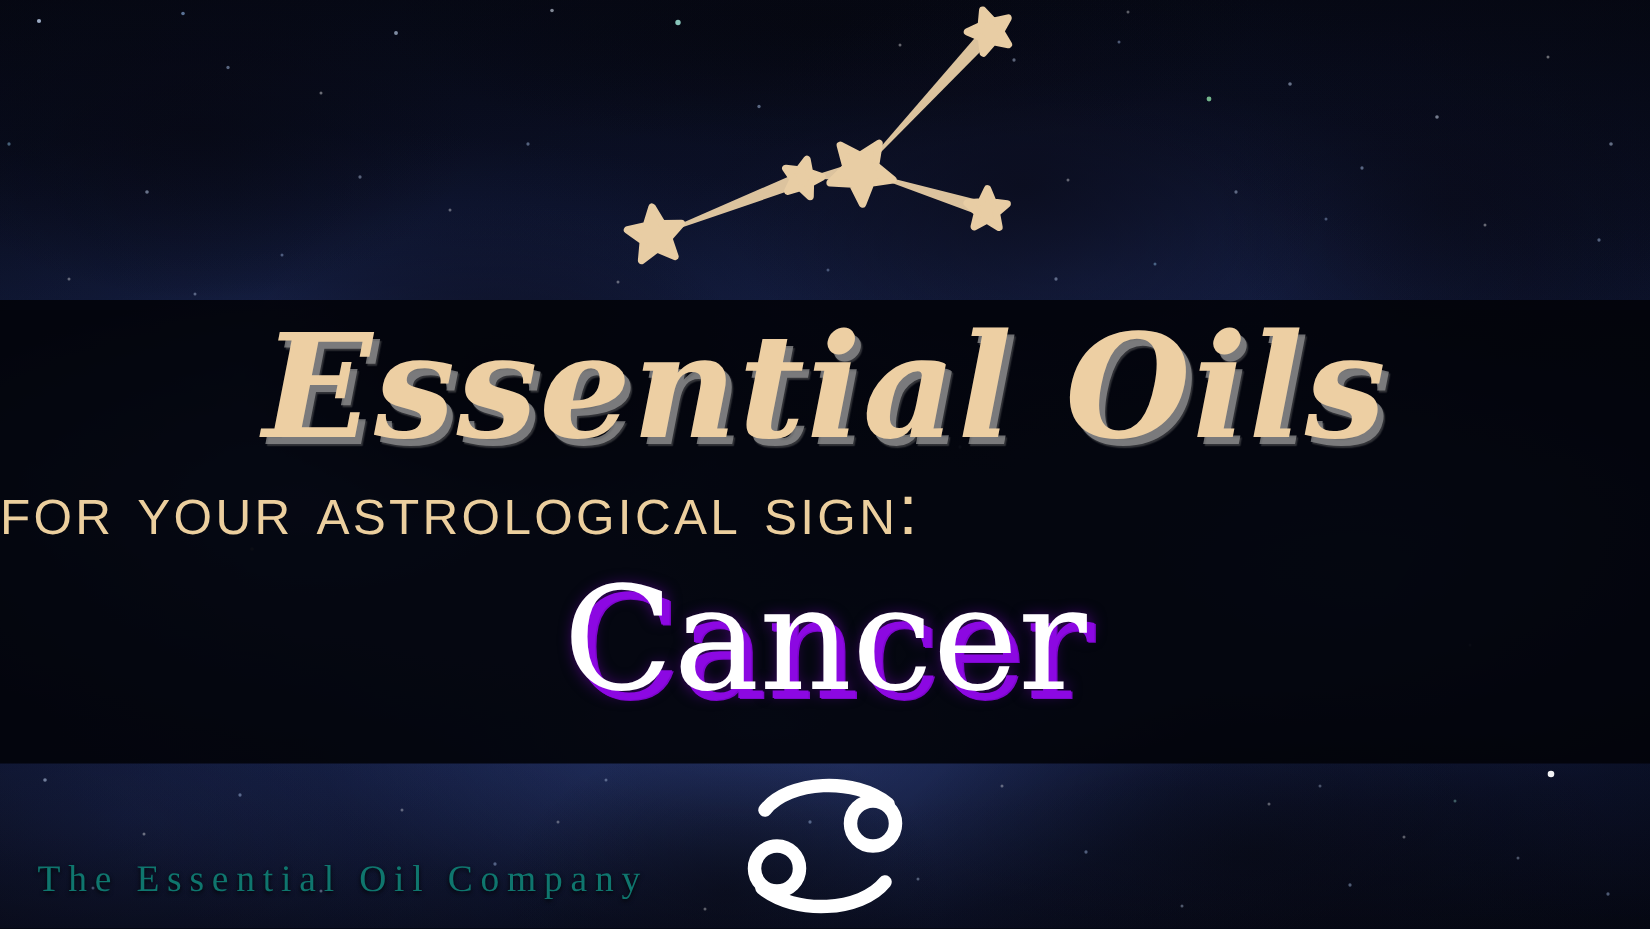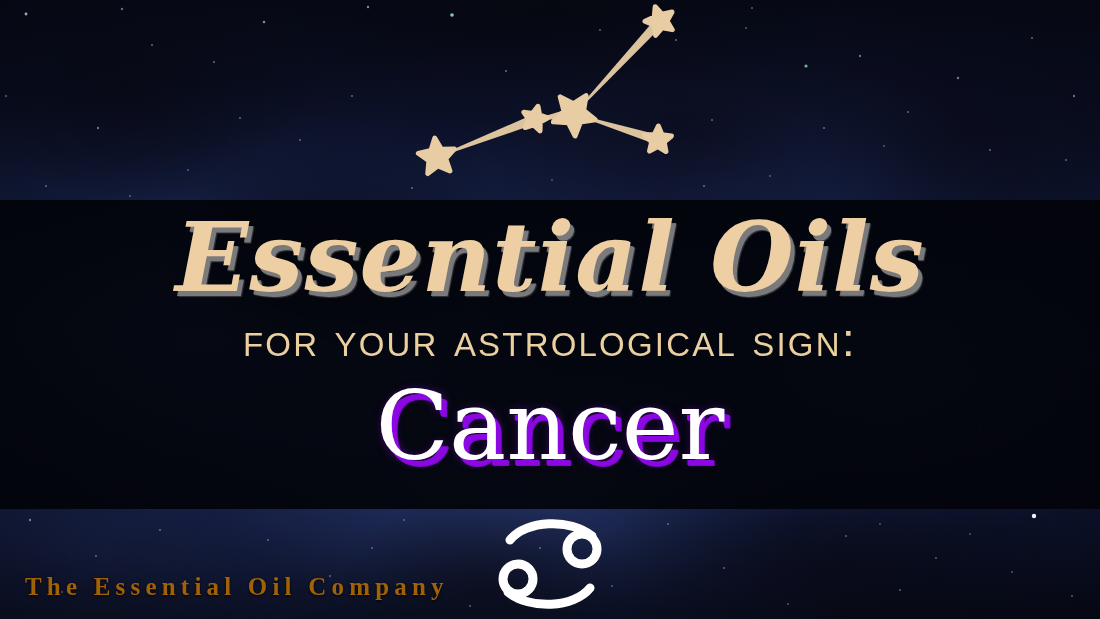--- a/index.html
+++ b/index.html
@@ -97,21 +97,20 @@
       4px 5px 0 rgba(150,150,150,0.72),
       5px 6px 1px rgba(110,110,110,0.45);
     white-space: nowrap;
   }
 
   .sub-title {
     position: absolute;
     left: 0;
     top: 112px;
     width: 1100px;
-    text-align: center;
     font-family: "Liberation Sans", sans-serif;
     font-weight: 400;
     font-size: 47px;
     letter-spacing: 2.2px;
     color: #eccf9e;
     font-variant: small-caps;
     text-transform: lowercase;
     white-space: nowrap;
   }
   .sub-title::first-letter { font-size: 47px; }
@@ -146,24 +145,24 @@
     flex: 0 0 auto;
     display: block;
   }
 
   
   .footer-text {
     position: absolute;
     left: 25px;
     top: 573px;
     font-family: "Liberation Serif", serif;
-    font-weight: 700;
+    font-weight: 400;
     font-size: 25px;
     letter-spacing: 5.2px;
-    color: #a16207;
+    color: #0f766e;
     white-space: nowrap;
     text-shadow: 0 1px 3px rgba(0,0,0,0.85);
   }
 </style>
 </head>
 <body>
 
 <div id="poster">
 
   <div class="bg-layer bg-base"></div>

